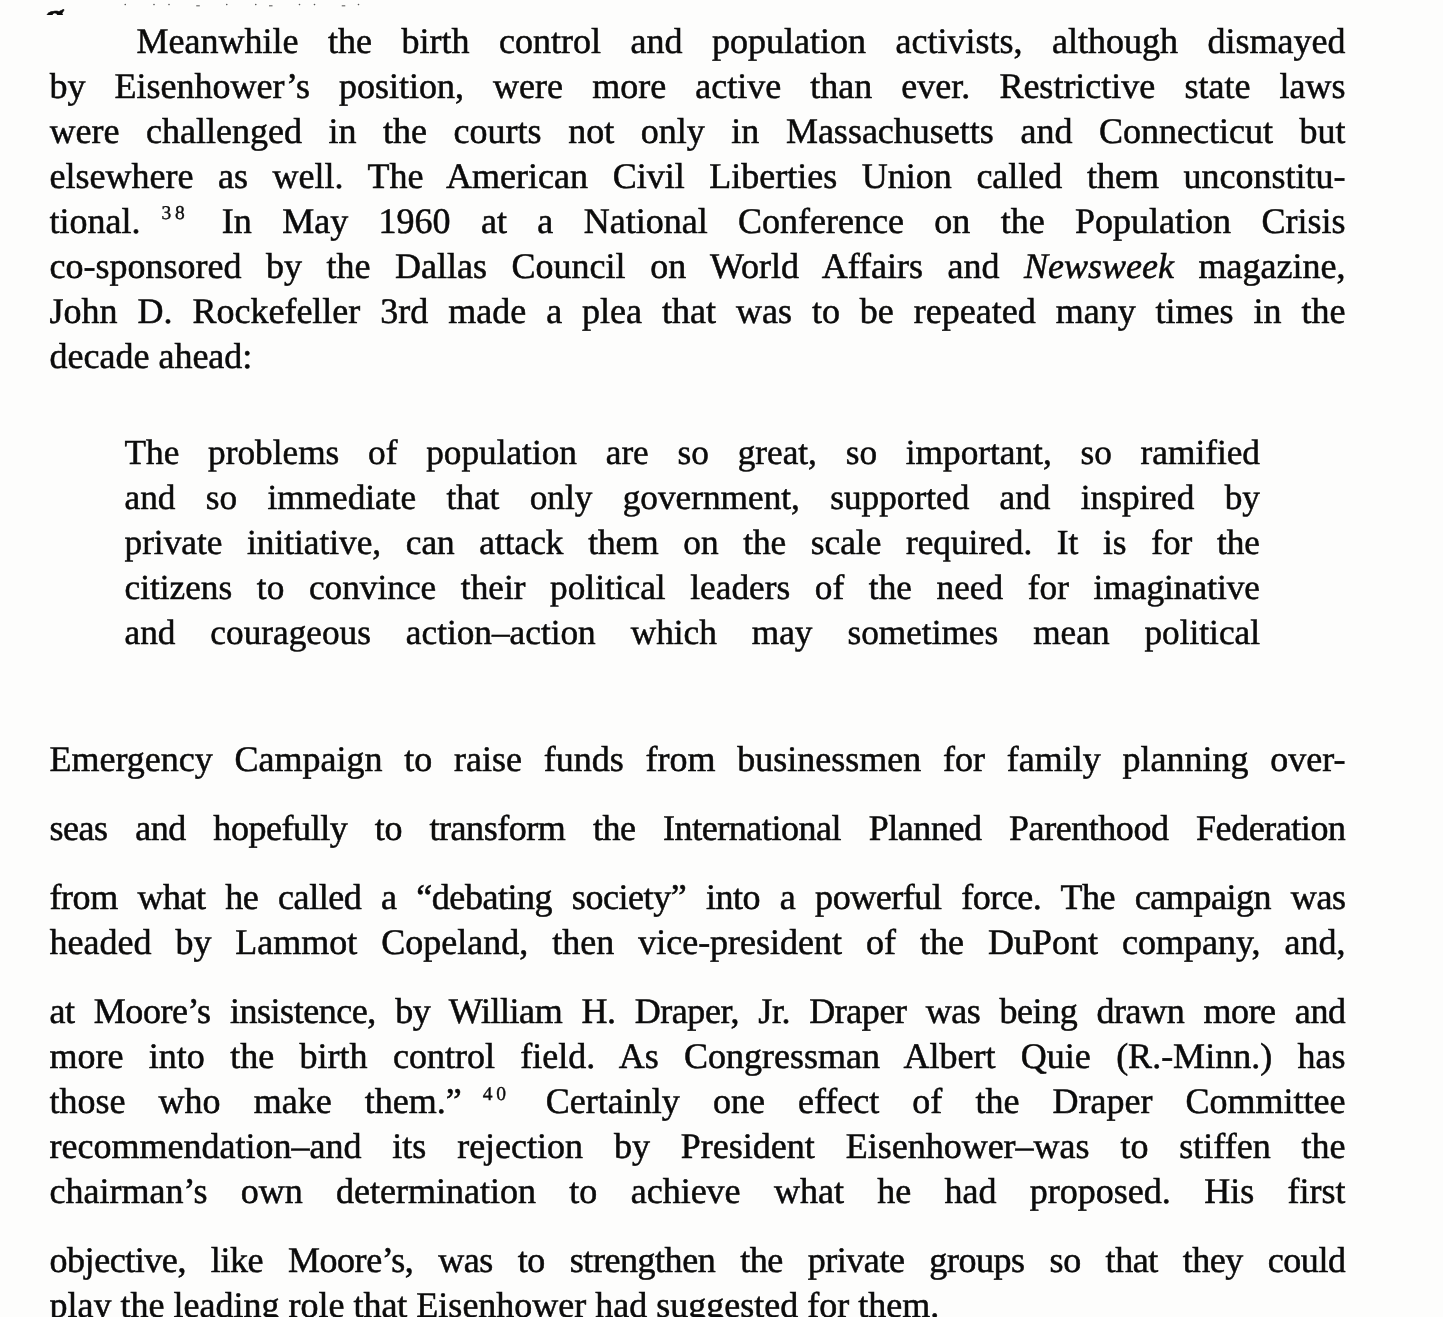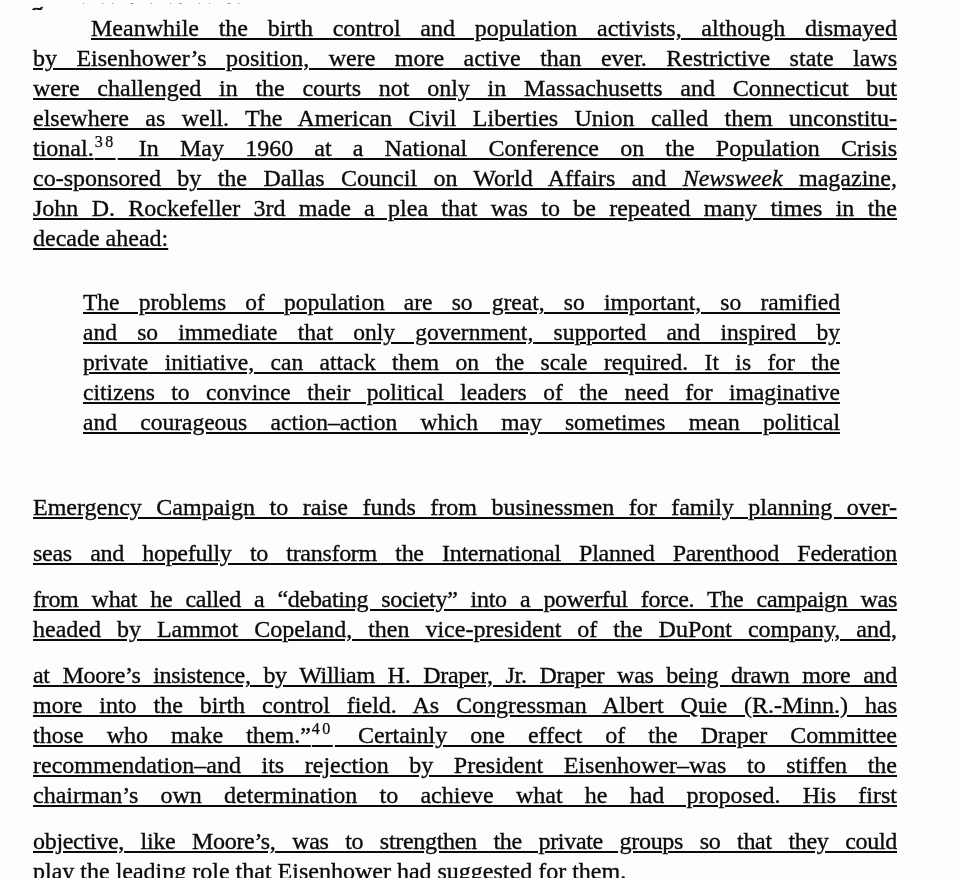--- a/index.html
+++ b/index.html
@@ -43,33 +43,32 @@
   .para1 { top: 13px;  left: 33px; width: 864px; }
   .quote { top: 287px; left: 83px; width: 757px; font-size: 23.5px; }
   .para3 { top: 492px; left: 33px; width: 864px; }
 
   .line {
     height: 30px;
     line-height: 30px;
     text-align: justify;
     text-align-last: justify;
     overflow: hidden;
-    text-decoration: underline;
   }
   .line.last   { text-align-last: left; }
   .line.indent { text-indent: 58px; }
   .snug  { word-spacing: -1.5px; }
   .tight { word-spacing: -3px;  letter-spacing: -0.3px; margin-top: 16px; }
   .tightq{ word-spacing: -2.5px; }
 
   sup.fn {
-    font-size: 16px;
+    font-size: 13px;
     line-height: 0;
     letter-spacing: 2.5px;
-    margin: 0 2px 0 1px;
+    margin: 0 2px 0 14px;
     -webkit-text-stroke: 0.25px #0b0b0b;
   }
   .it { font-style: italic; margin-top: 16px; }
 </style>
 </head>
 <body>
 
 <div class="page">
 
   <div class="fragment"><span class="frag-g">g</span><span class="frag-marks">· ·· ‐ · ·‐ ·· ‐·</span></div>

